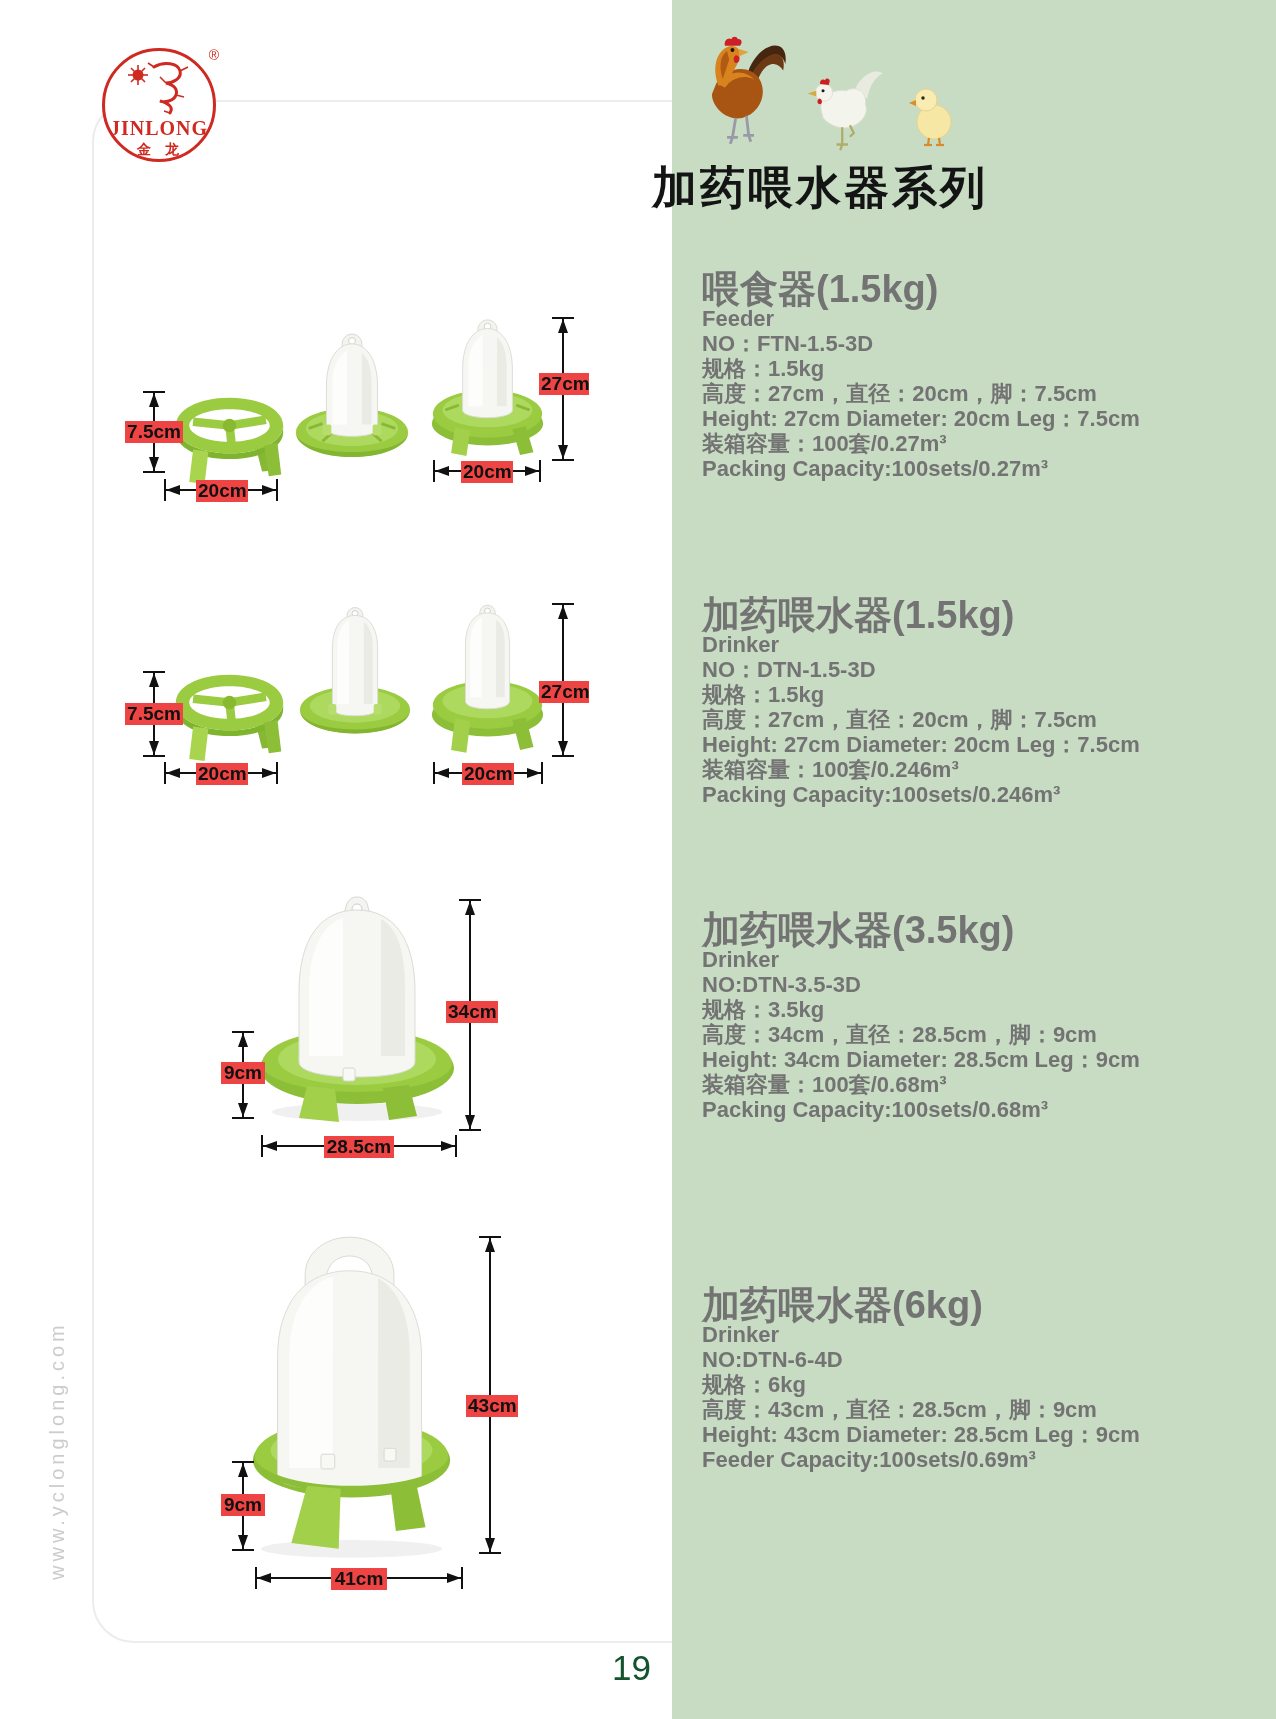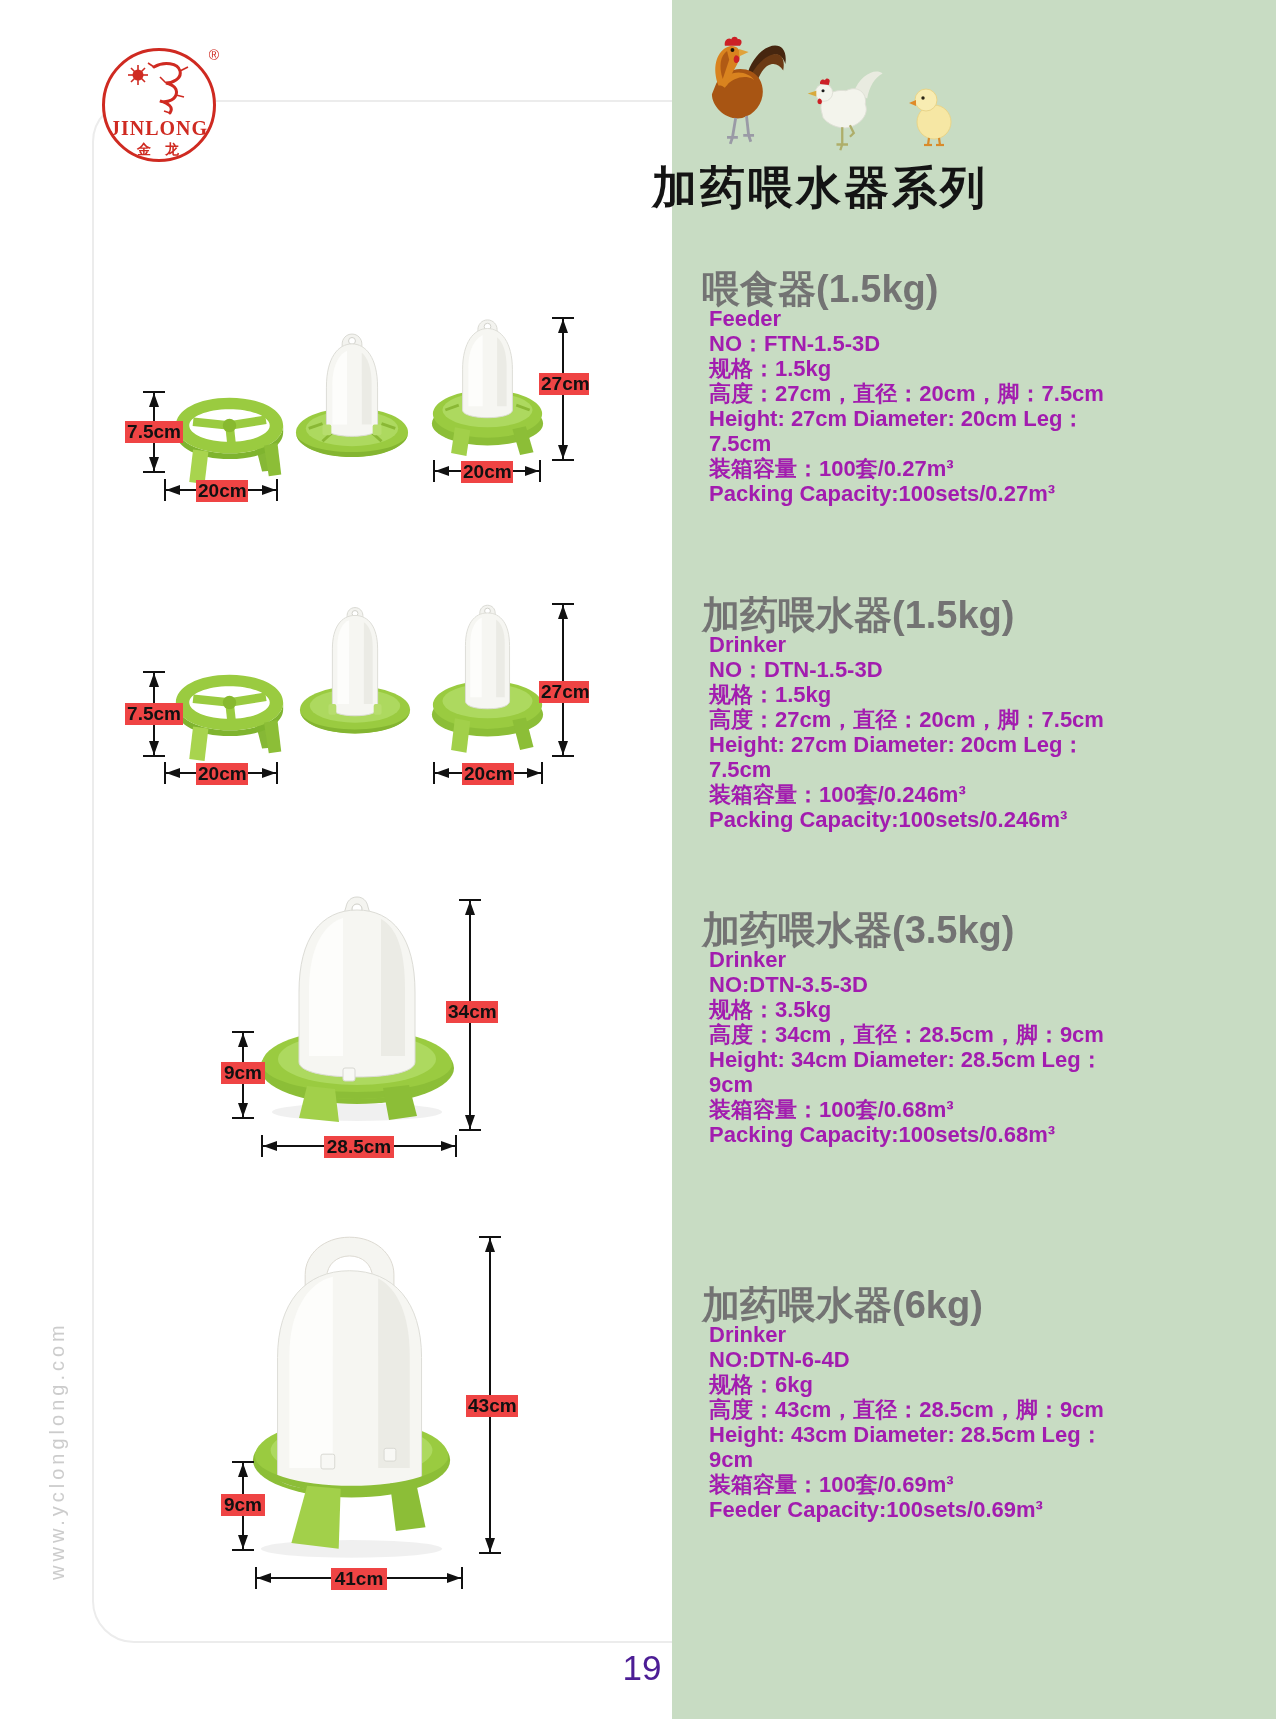--- a/index.html
+++ b/index.html
@@ -24,35 +24,35 @@
 
   .chickens { position:absolute; left:672px; top:22px; width:300px; height:140px; z-index:2; }
   .chickens svg { position:absolute; }
 
   .series-title { position:absolute; left:652px; top:158px; z-index:2;
                   font-size:45px; font-weight:bold; color:#141414; letter-spacing:3px; }
 
   
   .pinfo { position:absolute; left:702px; width:440px; z-index:2; }
   .ptitle { font-size:38px; line-height:34px; font-weight:bold; color:#737373; }
-  .pline  { font-size:22px; line-height:25px; font-weight:600; color:#a21caf;margin-left:7px; }
+  .pline  { font-size:22px; line-height:25px; font-weight:600; color:#737373; }
 
   
   .fig { position:absolute; z-index:2; }
   .dim { position:absolute; z-index:2; }
   .dimlabel { position:absolute; z-index:3; background:#ef4444; color:#111;
               font-size:19px; font-weight:bold; line-height:20px; text-align:center;
               padding:1px 2px; }
 
   .vsite { position:absolute; left:46px; top:1130px; height:450px; z-index:2;
            writing-mode:vertical-rl; transform:rotate(180deg);
            color:#cccccc; font-size:20px; letter-spacing:4px; }
 
   .pagenum { position:absolute; left:612px; top:1648px; width:60px; z-index:2;
-             color:#4c1d95; font-size:35px; text-align:center; }
+             color:#14532d; font-size:35px; text-align:left; }
 </style>
 </head>
 <body>
 
 <div class="page">
 
   <div class="green-panel"></div>
   <div class="card"></div>
 
   <div class="logo">
@@ -160,21 +160,20 @@
     <p class="pline">Packing Capacity:100sets/0.68m³</p>
   </section>
 
   <section class="pinfo" style="top:1288px">
     <h2 class="ptitle">加药喂水器(6kg)</h2>
     <p class="pline">Drinker</p>
     <p class="pline">NO:DTN-6-4D</p>
     <p class="pline">规格：6kg</p>
     <p class="pline">高度：43cm，直径：28.5cm，脚：9cm</p>
     <p class="pline">Height: 43cm  Diameter: 28.5cm  Leg：9cm</p>
-    <p class="pline">装箱容量：100套/0.69m³</p>
     <p class="pline">Feeder Capacity:100sets/0.69m³</p>
   </section>
 
   <svg class="fig" style="left:172px;top:390px" width="115" height="96" viewBox="0 0 120 100">
     <path d="M86,54 L100,52 L106,84 L94,85 Z" fill="#86b836"></path>
     <path d="M4,37 C4,53 27,66 60,66 C93,66 116,53 116,37 L116,44 C116,60 93,72 60,72 C27,72 4,60 4,44 Z" fill="#7fb42f"></path>
     <path d="M60,8 C93,8 116,21 116,37 C116,53 93,66 60,66 C27,66 4,53 4,37 C4,21 27,8 60,8 Z
              M60,20 C84,20 102,28 102,37 C102,46 84,54 60,54 C36,54 18,46 18,37 C18,28 36,20 60,20 Z" fill="#9acb40" fill-rule="evenodd"></path>
     <g stroke="#9acb40" stroke-width="9">
       <line x1="60" y1="37" x2="22" y2="33"></line>

